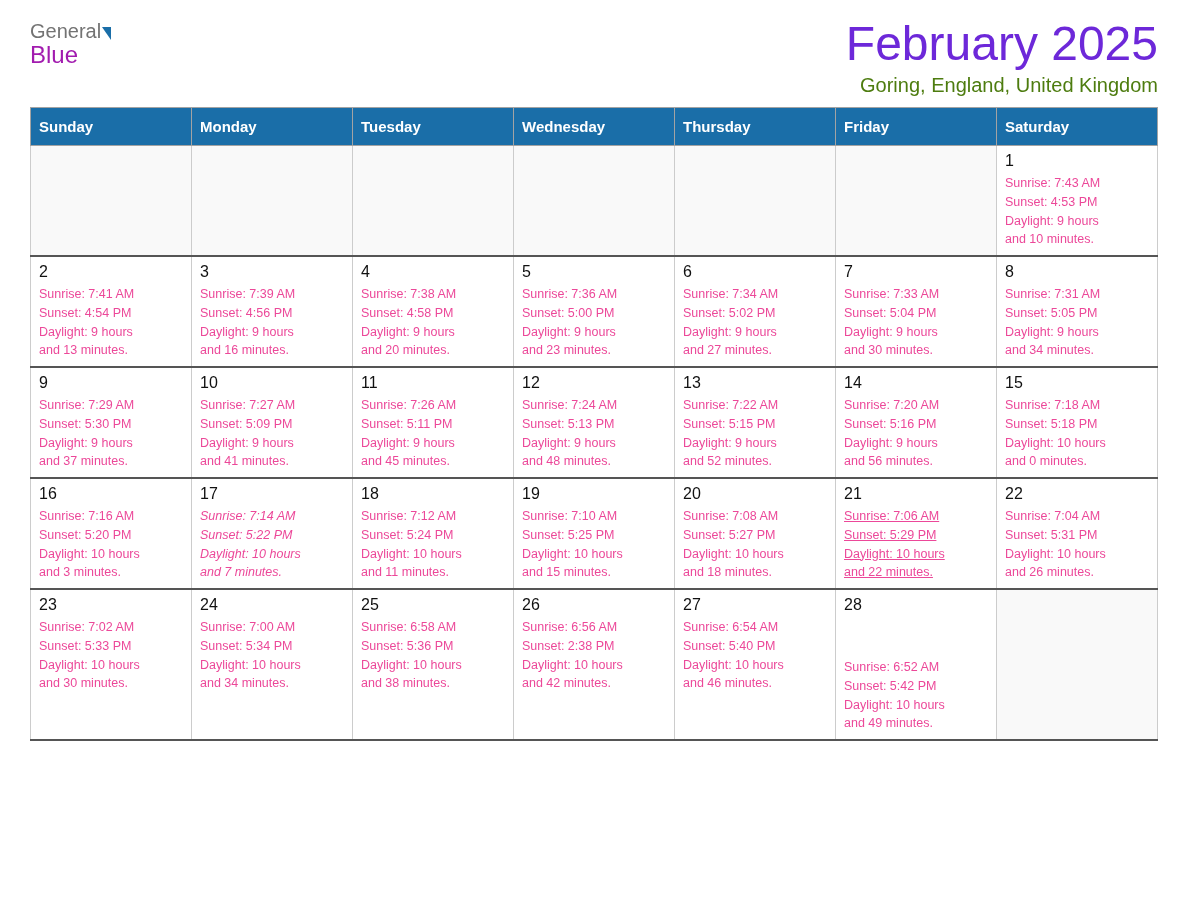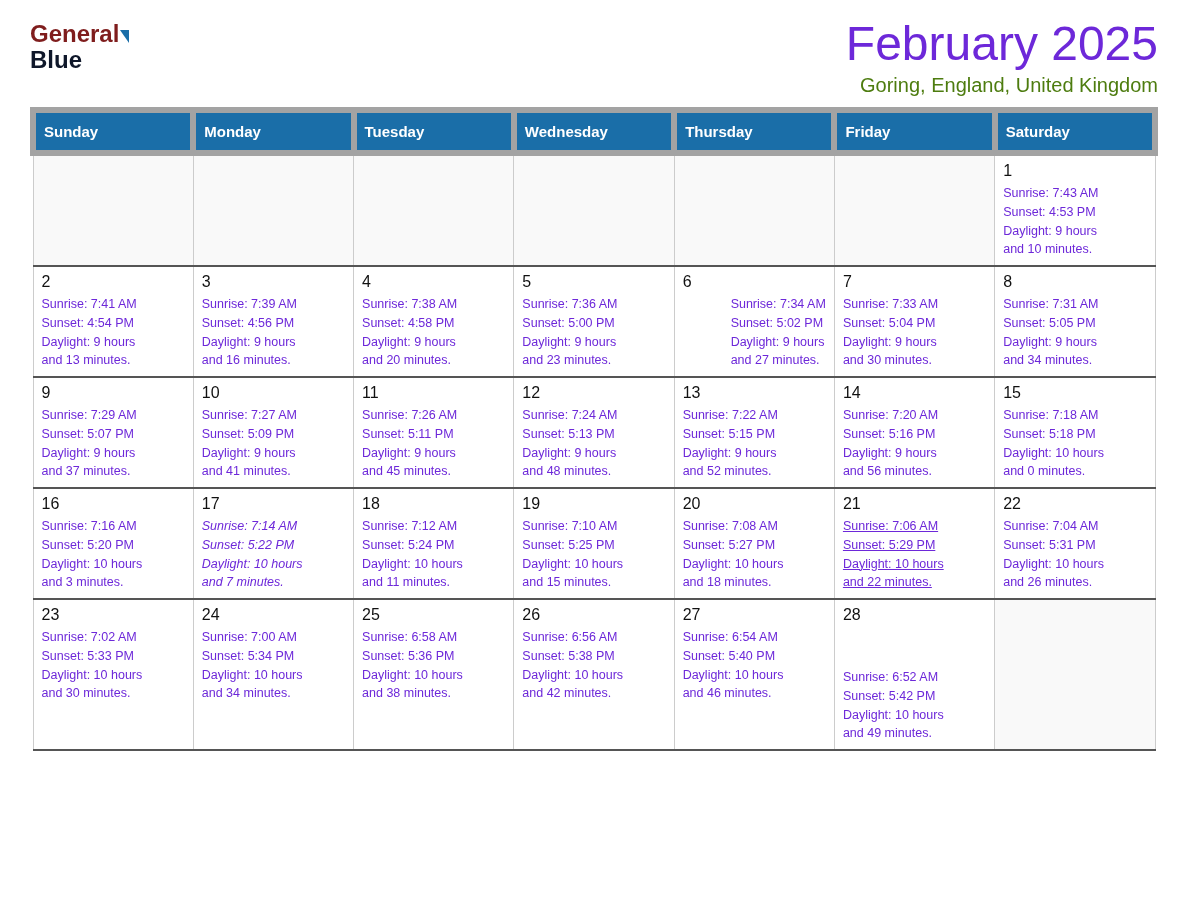--- a/index.html
+++ b/index.html
@@ -40,21 +40,21 @@
       border-collapse: collapse;
       margin-top: 8px;
     }
     .calendar thead tr th {
       background-color: #1a6ea8;
       color: #fff;
       font-size: 15px;
       font-weight: bold;
       padding: 10px 8px;
       text-align: left;
-      border: 6px solid #a3a3a3;
+      border: 1px solid #a3a3a3;
     }
     .calendar tbody tr td {
       vertical-align: top;
       border: 1px solid #ccc;
       padding: 6px 8px;
       font-size: 12.5px;
       color: #222;
       width: 14.28%;
       min-height: 100px;
       background: #fff;
@@ -64,54 +64,54 @@
     }
     .day-number {
       font-size: 16px;
       font-weight: normal;
       color: #111;
       display: block;
       margin-bottom: 4px;
     }
     .day-info {
       font-size: 12.5px;
-      color: #6d28d9;
+      color: #ec4899;
       line-height: 1.5;
     }
     .calendar tbody tr {
       border-bottom: 2px solid #555;
     }
     .logo-wrapper {
       display: flex;
       align-items: center;
     }
     .logo-text-general {
-      font-size: 24px;
-      font-weight: bold;
-      color: #7f1d1d;
+      font-size: 20px;
+      font-weight: normal;
+      color: #737373;
     }
     .logo-arrow-icon {
       display: inline-block;
       width: 0;
       height: 0;
       border-left: 9px solid transparent;
       border-right: 0px solid transparent;
       border-top: 13px solid #1a6ea8;
       margin-left: 1px;
       vertical-align: middle;
       position: relative;
       top: 2px;
     }
     .logo-row2 {
       margin-top: -2px;
     }
     .logo-text-blue {
       font-size: 24px;
-      font-weight: bold;
-      color: #0f172a;
+      font-weight: normal;
+      color: #a21caf;
     }
   </style>
 </head>
 <body>
 
 <div class="header">
   <div class="logo">
     <div class="logo-wrapper">
       <span class="logo-text-general">General</span>
       <span class="logo-arrow-icon"></span>
@@ -178,21 +178,21 @@
         </td>
         <td>
           <span class="day-number">5</span>
           <div class="day-info" style="white-space: pre-line;">Sunrise: 7:36 AM
 Sunset: 5:00 PM
 Daylight: 9 hours
 and 23 minutes.</div>
         </td>
         <td>
           <span class="day-number">6</span>
-          <div class="day-info" style="white-space: pre-line; margin-left: 48px;">Sunrise: 7:34 AM
+          <div class="day-info" style="white-space: pre-line;">Sunrise: 7:34 AM
 Sunset: 5:02 PM
 Daylight: 9 hours
 and 27 minutes.</div>
         </td>
         <td>
           <span class="day-number">7</span>
           <div class="day-info" style="white-space: pre-line;">Sunrise: 7:33 AM
 Sunset: 5:04 PM
 Daylight: 9 hours
 and 30 minutes.</div>
@@ -202,21 +202,21 @@
           <div class="day-info" style="white-space: pre-line;">Sunrise: 7:31 AM
 Sunset: 5:05 PM
 Daylight: 9 hours
 and 34 minutes.</div>
         </td>
       </tr>
       <tr>
         <td>
           <span class="day-number">9</span>
           <div class="day-info" style="white-space: pre-line;">Sunrise: 7:29 AM
-Sunset: 5:07 PM
+Sunset: 5:30 PM
 Daylight: 9 hours
 and 37 minutes.</div>
         </td>
         <td>
           <span class="day-number">10</span>
           <div class="day-info" style="white-space: pre-line;">Sunrise: 7:27 AM
 Sunset: 5:09 PM
 Daylight: 9 hours
 and 41 minutes.</div>
         </td>
@@ -325,21 +325,21 @@
         <td>
           <span class="day-number">25</span>
           <div class="day-info" style="white-space: pre-line;">Sunrise: 6:58 AM
 Sunset: 5:36 PM
 Daylight: 10 hours
 and 38 minutes.</div>
         </td>
         <td>
           <span class="day-number">26</span>
           <div class="day-info" style="white-space: pre-line;">Sunrise: 6:56 AM
-Sunset: 5:38 PM
+Sunset: 2:38 PM
 Daylight: 10 hours
 and 42 minutes.</div>
         </td>
         <td>
           <span class="day-number">27</span>
           <div class="day-info" style="white-space: pre-line;">Sunrise: 6:54 AM
 Sunset: 5:40 PM
 Daylight: 10 hours
 and 46 minutes.</div>
         </td>

